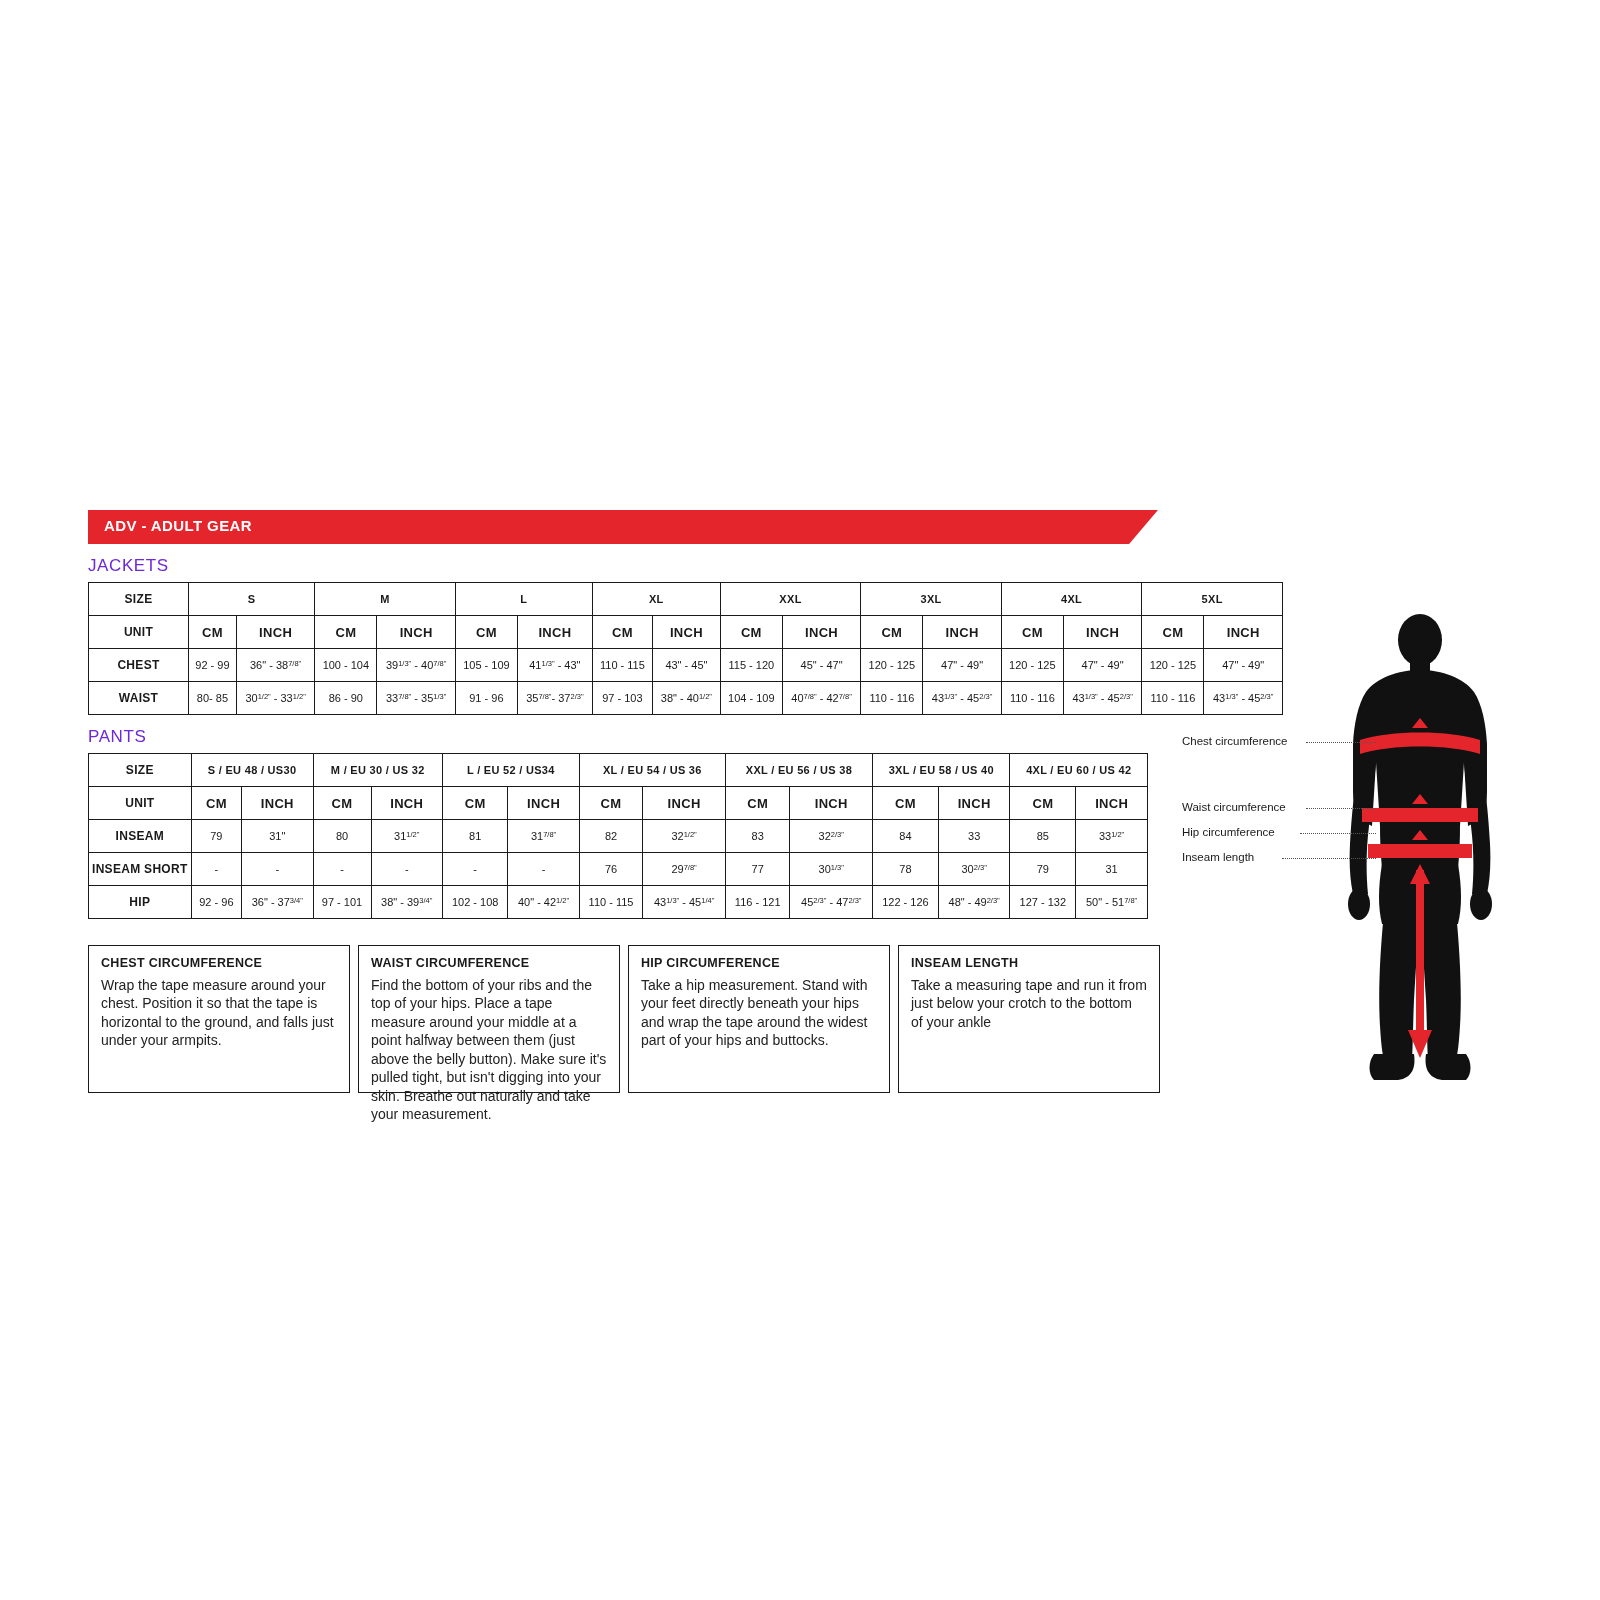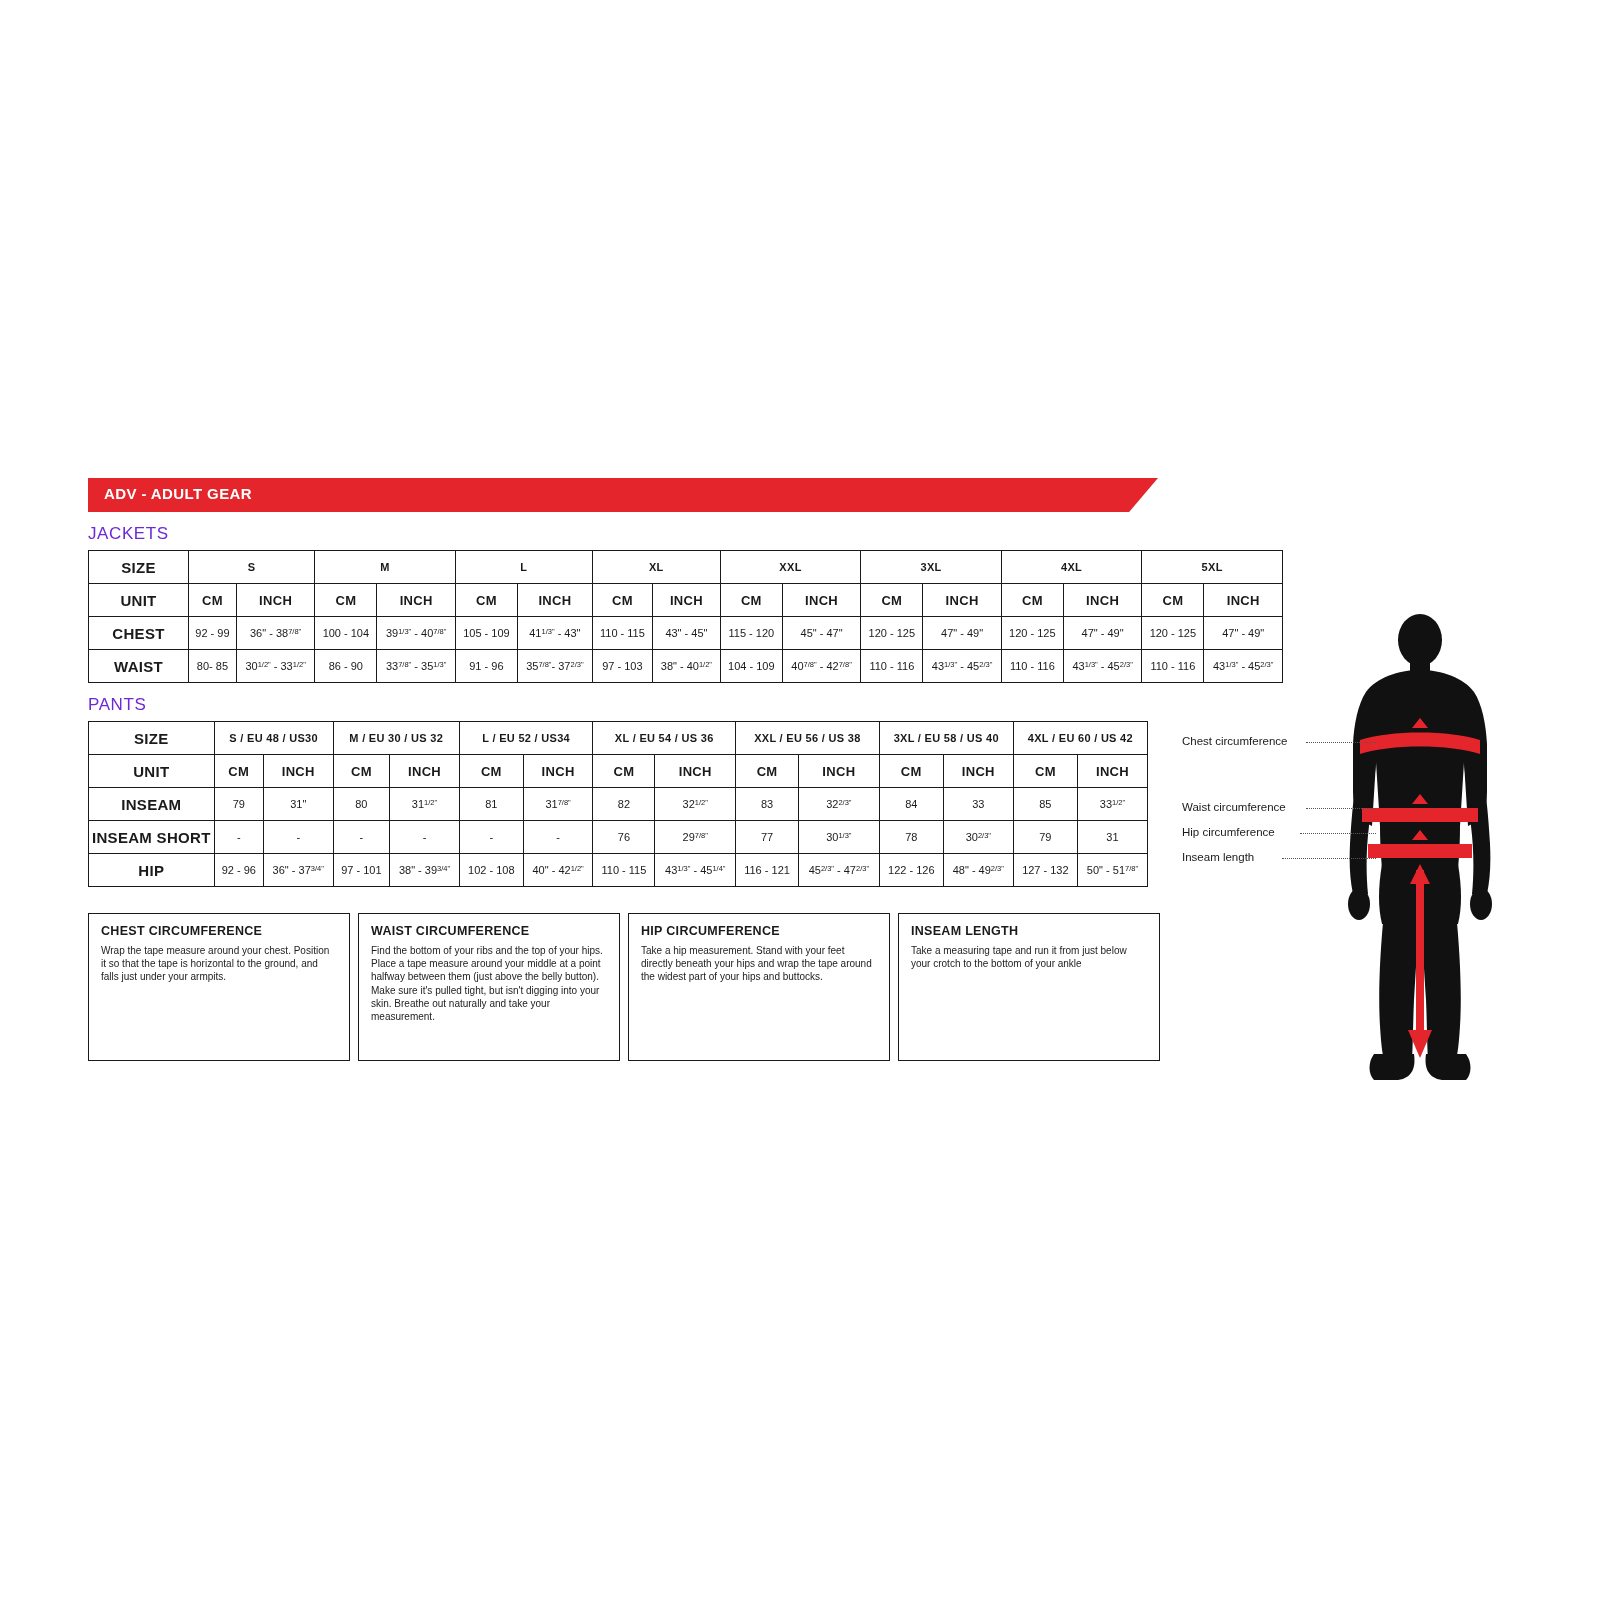--- a/index.html
+++ b/index.html
@@ -17,20 +17,21 @@
     left: 88px;
     top: 478px;
     width: 1420px;
   }
 
   
   .banner {
     position: relative;
     height: 34px;
     width: 1070px;
+    margin-top: 32px;
   }
   .banner-bg {
     position: absolute; inset: 0;
     background: #e4252b;
     clip-path: polygon(0 0, 100% 0, 97.3% 100%, 0 100%);
   }
   .banner-title {
     position: absolute;
     left: 16px; top: 7px;
     color: #ffffff;
@@ -61,21 +62,21 @@
     border: 1px solid #1a1a1a;
     text-align: center;
     vertical-align: middle;
     height: 33px;
     padding: 0 3px;
     font-weight: normal;
     white-space: nowrap;
   }
   .rowlabel {
     font-weight: bold;
-    font-size: 15px;
+    font-size: 12px;
     letter-spacing: 0.3px;
     width: 100px;
   }
   .sizehdr { font-weight: bold; font-size: 11px; letter-spacing: 0.3px; }
   .unithdr { font-weight: bold; font-size: 13px; letter-spacing: 0.3px; }
   sup { font-size: 7.5px; vertical-align: 0.45em; }
 
   
   .boxes {
     display: flex;
@@ -89,21 +90,21 @@
     padding: 10px 12px;
   }
   .box h4 {
     margin: 0 0 6px 0;
     font-size: 12.5px;
     font-weight: bold;
     letter-spacing: 0.3px;
   }
   .box p {
     margin: 0;
-    font-size: 10px;
+    font-size: 14px;
     line-height: 1.32;
     color: #222;
   }
 
   
   .figure {
     position: absolute;
     left: 1320px;
     top: 612px;
     width: 200px;

